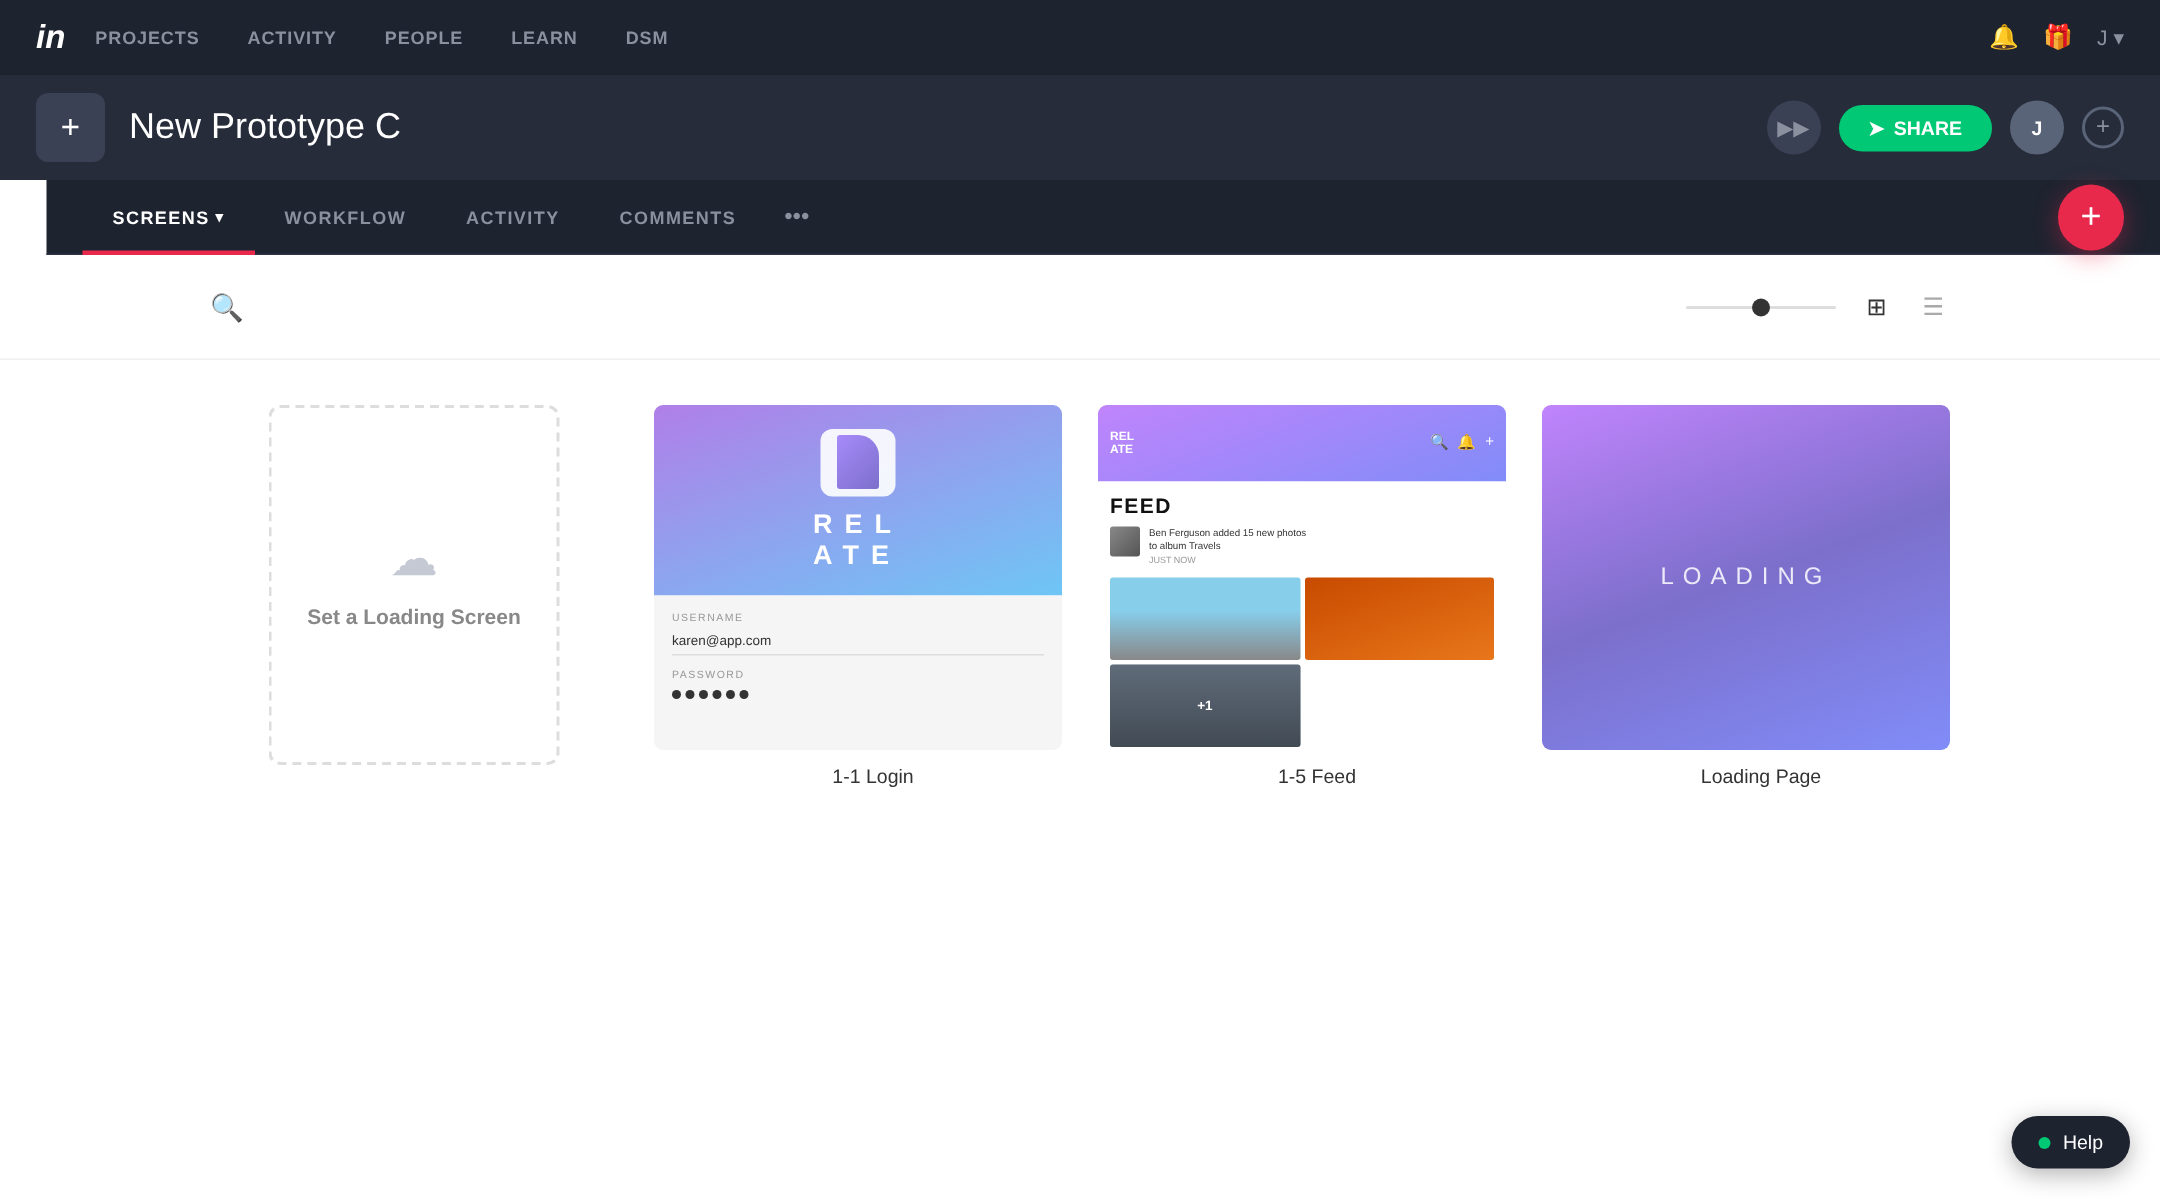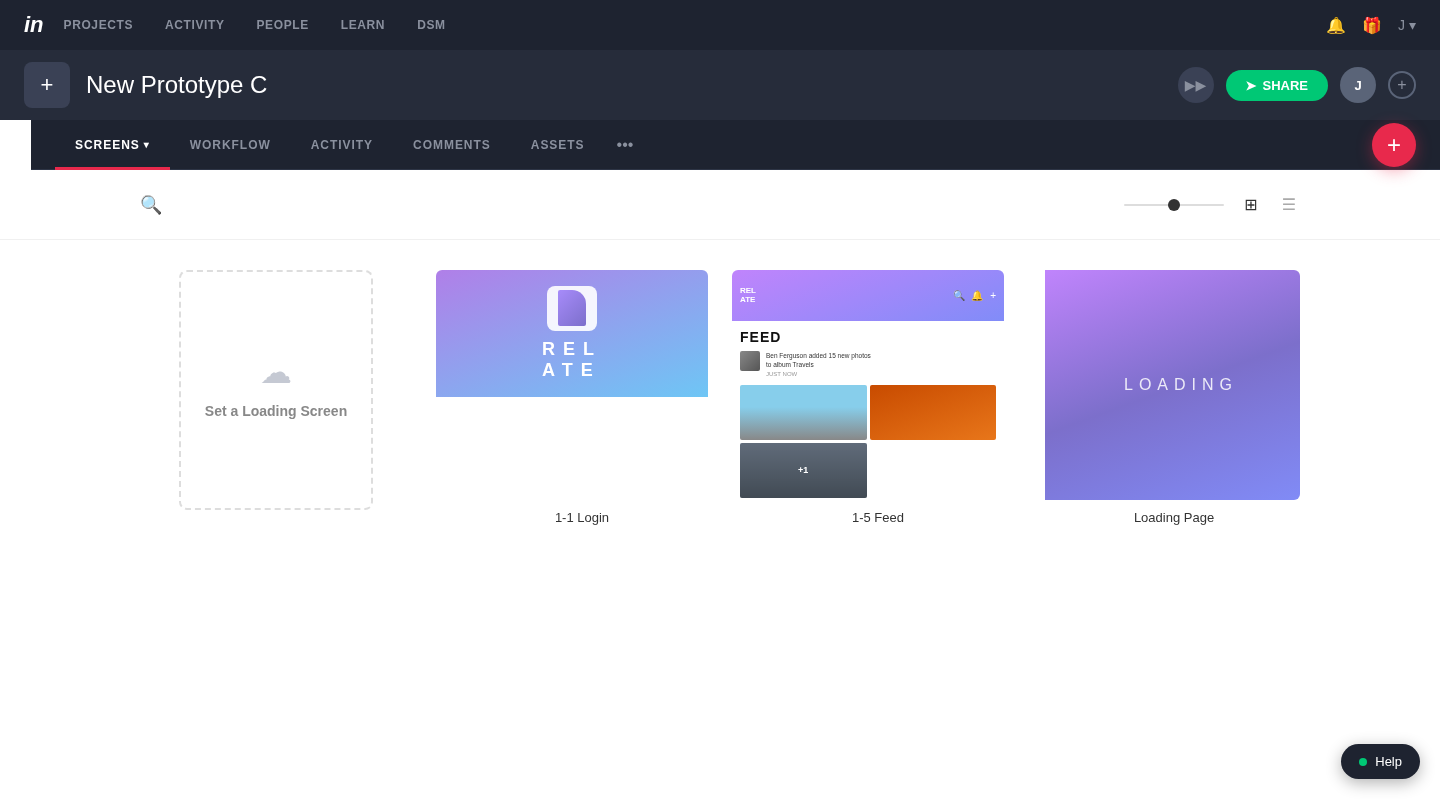--- a/index.html
+++ b/index.html
@@ -465,21 +465,20 @@
       font-weight: 700;
       border-radius: 2px;
     }
 
     
     .card-loading {
       background: linear-gradient(160deg, #c084fc 0%, #7c6fcb 50%, #818cf8 100%);
       display: flex;
       align-items: center;
       justify-content: center;
-      margin-left: 17px;
     }
     .loading-text {
       color: rgba(255,255,255,0.85);
       font-size: 16px;
       font-weight: 300;
       letter-spacing: 6px;
       text-transform: uppercase;
     }
 
     
@@ -575,23 +574,20 @@
     </div>
     <div class="sub-nav-item">
       <span>WORKFLOW</span>
     </div>
     <div class="sub-nav-item">
       <span>ACTIVITY</span>
     </div>
     <div class="sub-nav-item">
       <span>COMMENTS</span>
     </div>
-    <div class="sub-nav-item">
-      <span>ASSETS</span>
-    </div>
     <div class="sub-nav-more">•••</div>
   </div>
   <div class="fab-absolute">
     <span>+</span>
   </div>
 </div>
 
 <div class="toolbar">
   <button class="search-icon-btn">
     <span>🔍</span>
@@ -621,20 +617,33 @@
   </div>
 
   <div class="screen-card">
     <div class="screen-thumbnail">
       <div class="card-login-inner">
         <div class="login-top">
           <div class="login-logo">
             <div class="login-logo-shape"></div>
           </div>
           <div class="login-title">REL<br>ATE</div>
+        </div>
+        <div class="login-bottom">
+          <div class="login-field-label">USERNAME</div>
+          <div class="login-field-value">karen@app.com</div>
+          <div class="login-field-label">PASSWORD</div>
+          <div class="login-dots">
+            <div class="login-dot"></div>
+            <div class="login-dot"></div>
+            <div class="login-dot"></div>
+            <div class="login-dot"></div>
+            <div class="login-dot"></div>
+            <div class="login-dot"></div>
+          </div>
         </div>
       </div>
     </div>
     <span class="screen-name">1-1 Login</span>
   </div>
 
   <div class="screen-card">
     <div class="screen-thumbnail">
       <div class="card-feed" style="width:100%;height:100%;">
         <div class="feed-top">

